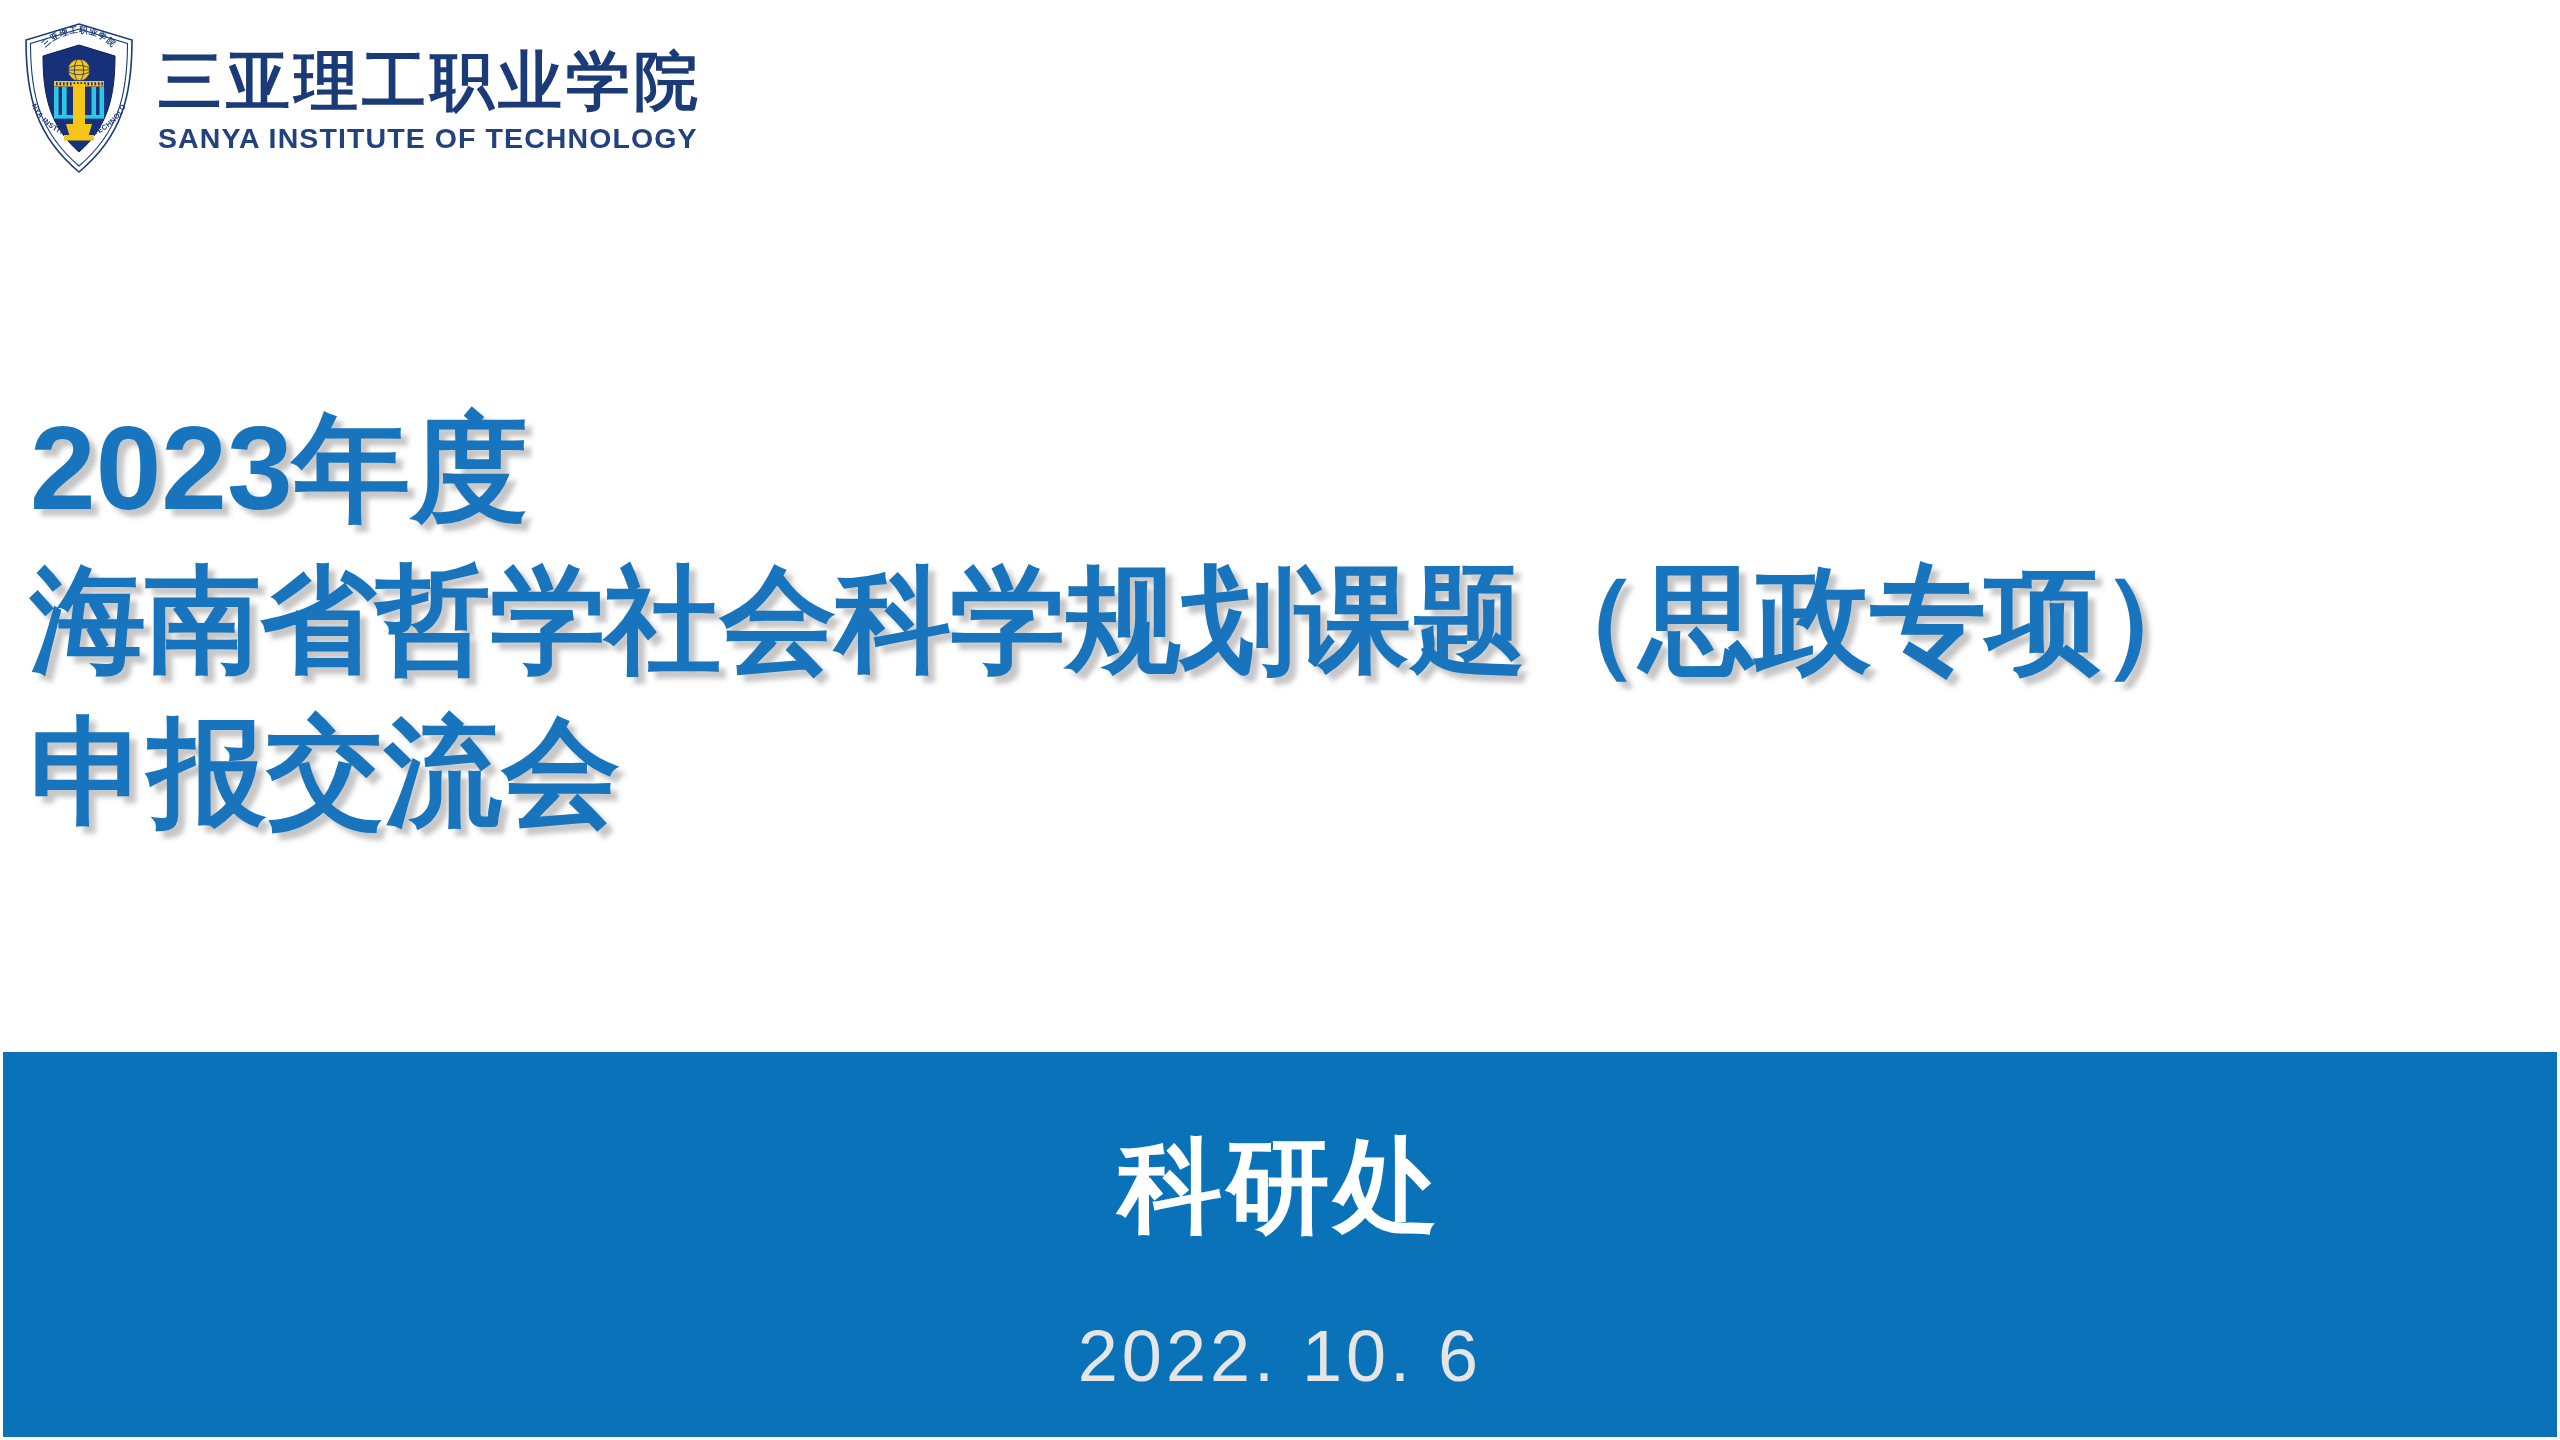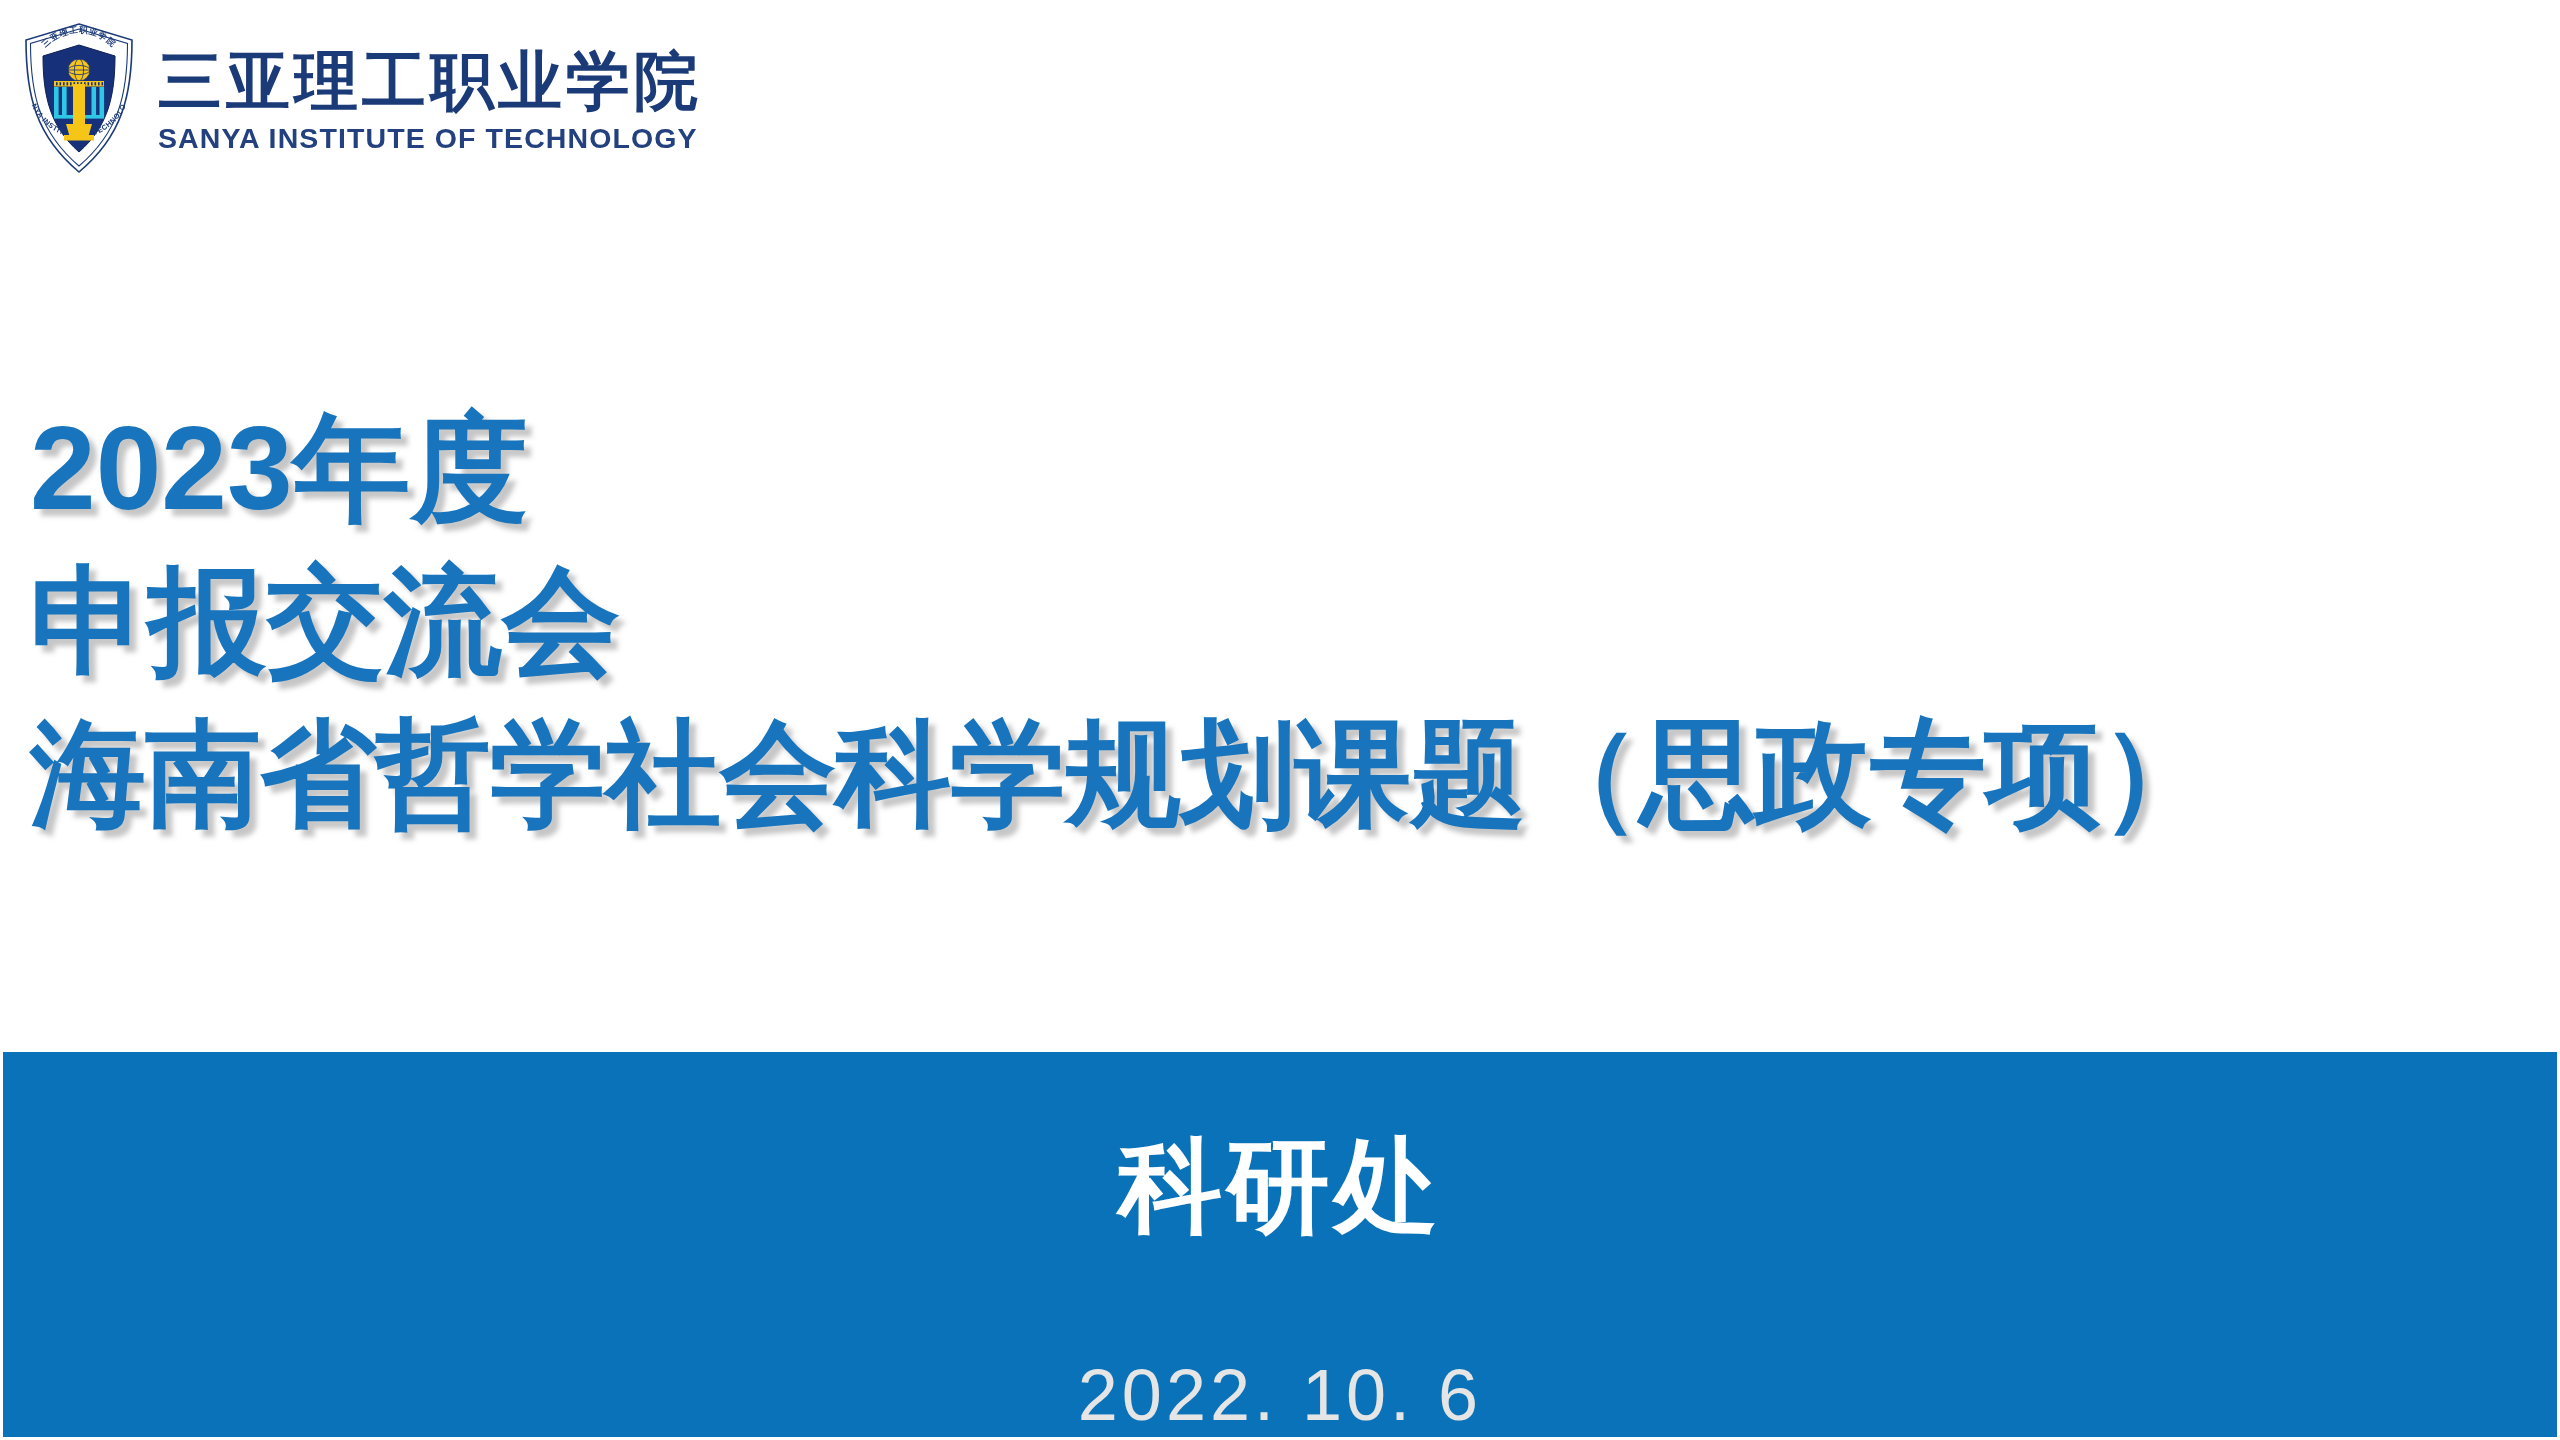--- a/index.html
+++ b/index.html
@@ -99,21 +99,20 @@
     left: 3px;
     right: 3px;
     top: 1052px;
     bottom: 3px;
     background: #0a72b9;
     display: flex;
     flex-direction: column;
     align-items: center;
     justify-content: flex-start;
     box-sizing: border-box;
-    gap: 39px;
   }
 
   .footer-org {
     font-family: "Liberation Sans", "DejaVu Sans", sans-serif;
     font-weight: bold;
     font-size: 104px;
     color: #ffffff;
     letter-spacing: 4px;
     line-height: 1;
     margin-top: 82px;
@@ -191,22 +190,22 @@
     </svg>
 
     <div class="logo-words">
       <div class="logo-cn">三亚理工职业学院</div>
       <div class="logo-en">SANYA INSTITUTE OF TECHNOLOGY</div>
     </div>
   </div>
 
   <div class="title-area">
     <div class="title-line">2023年度</div>
+    <div class="title-line wide">海南省哲学社会科学规划课题（思政专项）</div>
     <div class="title-line">申报交流会</div>
-    <div class="title-line wide">海南省哲学社会科学规划课题（思政专项）</div>
   </div>
 
   <div class="footer-band">
     <div class="footer-org">科研处</div>
     <div class="footer-date">2022. 10. 6</div>
   </div>
 
 </div>
 
 </body></html>

